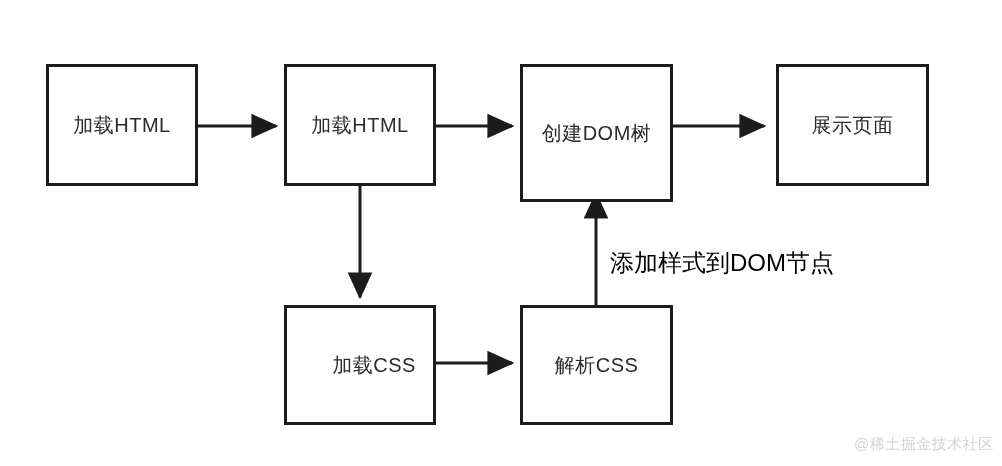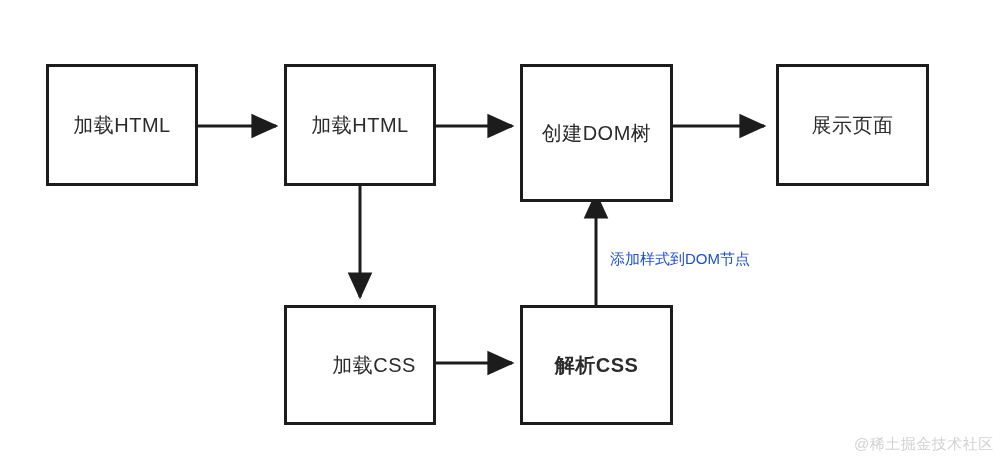--- a/index.html
+++ b/index.html
@@ -35,22 +35,22 @@
   }
   .node-label {
     font-size: 20px;
     color: #2b2b2b;
     letter-spacing: 0.5px;
     line-height: 1;
     white-space: nowrap;
   }
   .edge-label {
     position: absolute;
-    font-size: 15px;
-    color: #1d4ed8;
+    font-size: 24px;
+    color: #000000;
     white-space: nowrap;
     line-height: 1;
   }
   .watermark {
     position: absolute;
     font-size: 15px;
     color: #d2d2d2;
     white-space: nowrap;
     line-height: 1;
     letter-spacing: 0.5px;
@@ -94,21 +94,21 @@
   </div>
 
   <div class="node-box" style="left:776px; top:64px; width:153px; height:122px;">
     <span class="node-label">展示页面</span>
   </div>
 
   <div class="node-box" style="left:284px; top:305px; width:152px; height:120px;padding-left:28px;">
     <span class="node-label">加载CSS</span>
   </div>
 
-  <div class="node-box" style="left:520px; top:305px; width:153px; height:120px;font-weight:bold;">
+  <div class="node-box" style="left:520px; top:305px; width:153px; height:120px;">
     <span class="node-label">解析CSS</span>
   </div>
 
   <div class="edge-label" style="left:610px; top:251px;">添加样式到DOM节点</div>
 
   <div class="watermark" style="left:854px; top:436px;">@稀土掘金技术社区</div>
 
 </div>
 
 </body></html>

